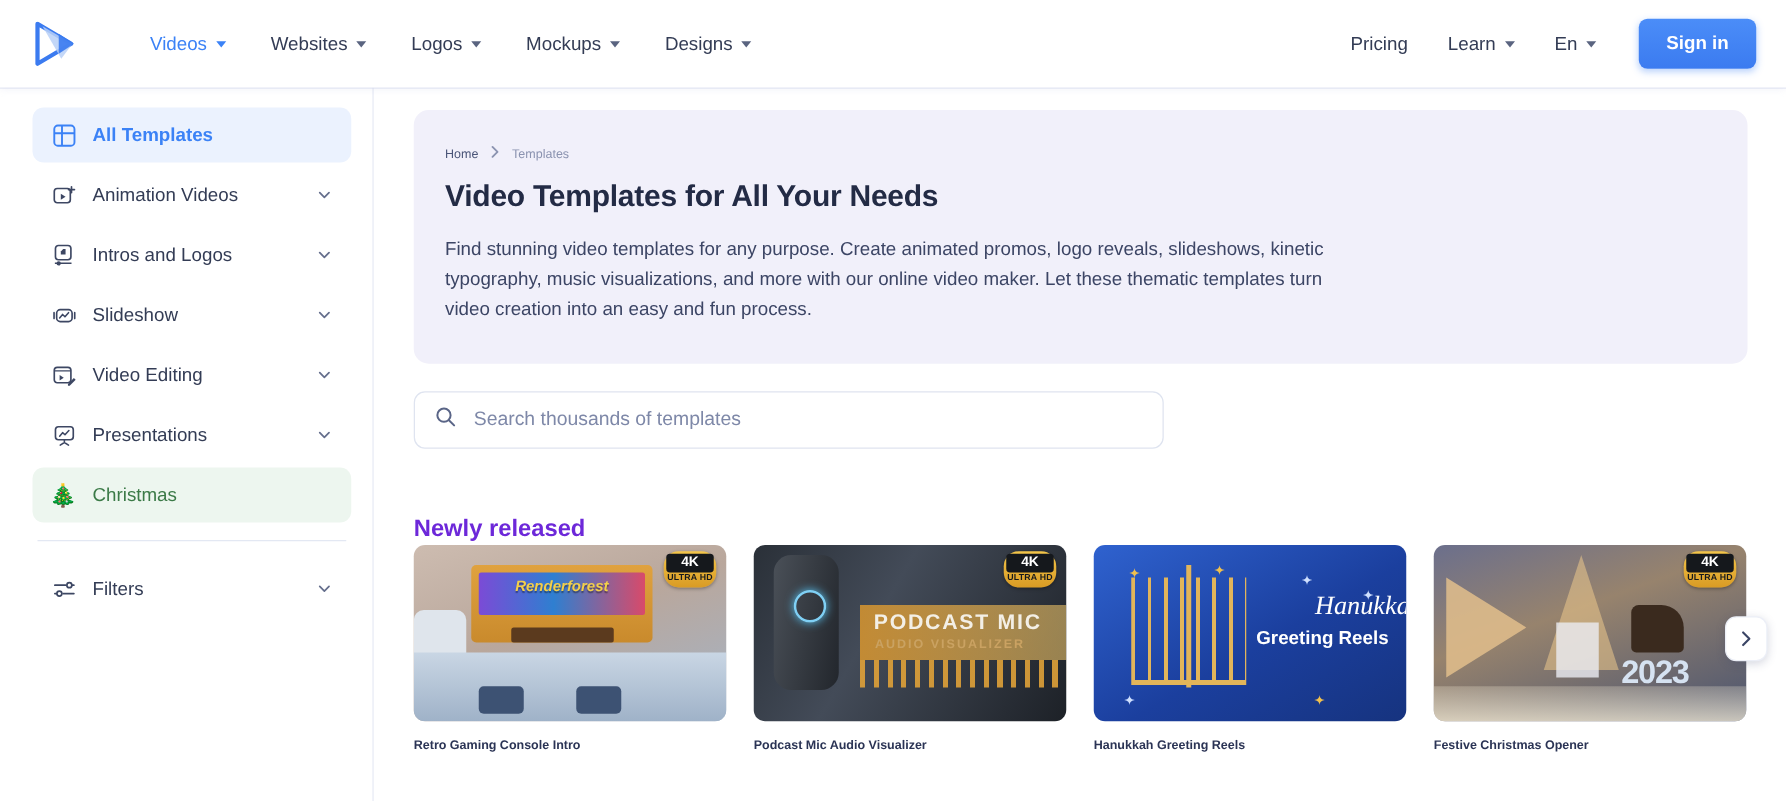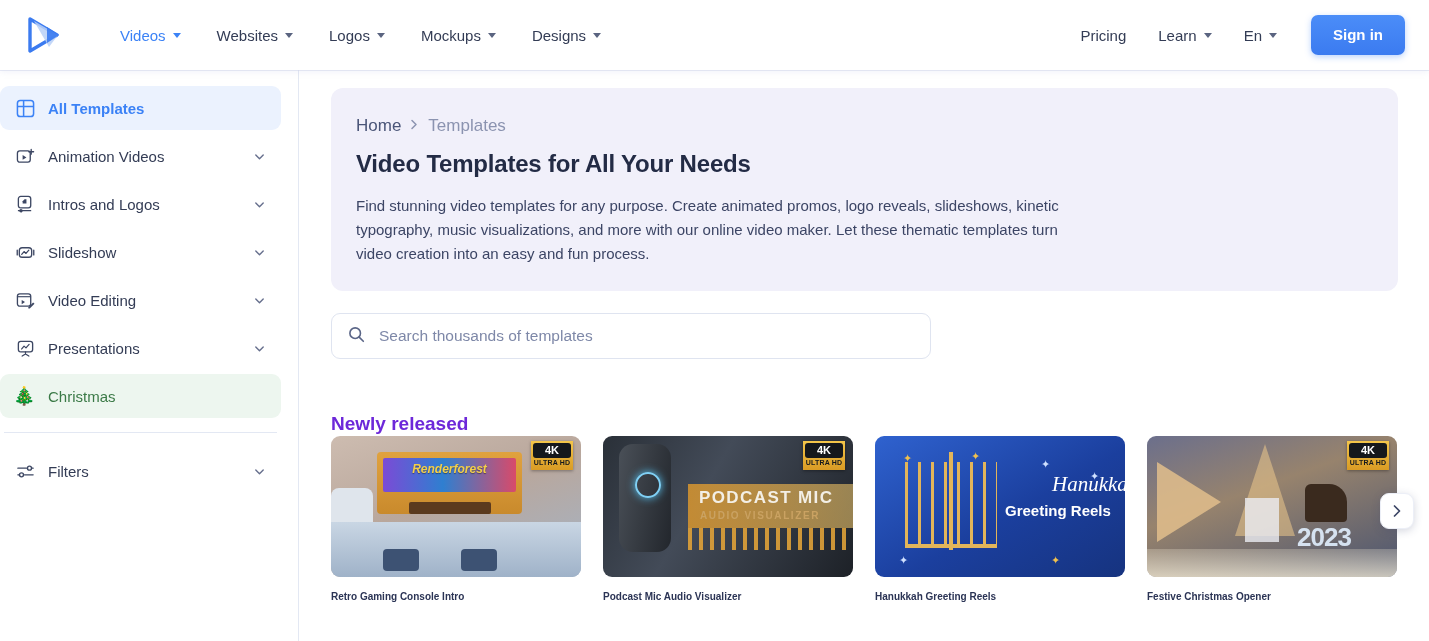--- a/index.html
+++ b/index.html
@@ -43,21 +43,21 @@
     border:none; border-radius:7px;
     padding:0 22px; height:40px; line-height:40px;
     cursor:pointer;
     box-shadow:0 2px 6px rgba(59,130,246,.35);
   }
 
   
   .sidebar {
     position:absolute; left:0; top:70px; width:299px; height:571px;
     background:#fff; border-right:1px solid #e3e8f3;
-    padding:16px 17px 0 0;
+    padding:16px 17px 0 26px;
   }
   .side-item {
     display:flex; align-items:center; height:44px;
     border-radius:9px; padding:0 14px; cursor:pointer;
     font-size:15px; color:#333c55; margin-bottom:4px;
   }
   .side-item .s-ico { width:22px; height:22px; flex:0 0 22px; margin-right:12px; display:flex; align-items:center; justify-content:center; }
   .side-item .s-label { flex:1; white-space:nowrap; }
   .side-item .s-chev { width:14px; height:14px; flex:0 0 14px; opacity:.85; }
   .side-item.active-blue { background:#ebf2fe; color:#3b82f6; font-weight:bold; }
@@ -65,21 +65,21 @@
   .side-sep { height:1px; background:#e3e8f3; margin:14px 4px 16px 4px; }
   .tree { font-size:18px; line-height:1; }
 
   
   .main { position:absolute; left:299px; top:70px; width:1130px; height:571px; background:#fff; }
 
   .hero {
     position:absolute; left:32px; top:18px; width:1067px; height:203px;
     background:#f1f0fa; border-radius:12px; padding:28px 30px 0 25px;
   }
-  .crumb { display:flex; align-items:center; gap:9px; font-size:17px; }
+  .crumb { display:flex; align-items:center; gap:9px; font-size:10px; }
   .crumb .c-home { color:#4a5578; cursor:pointer; }
   .crumb .c-sep { color:#9aa3be; font-size:12px; }
   .crumb .c-cur { color:#8b93b0; }
   .hero h1 { margin:14px 0 0 0; font-size:24px; font-weight:bold; color:#232b45; letter-spacing:-.2px; }
   .hero p { margin:16px 0 0 0; font-size:15px; line-height:24px; color:#3c4565; max-width:712px; }
 
   .search {
     position:absolute; left:32px; top:243px; width:600px; height:46px;
     border:1px solid #dfe4f0; border-radius:9px; background:#fff;
     display:flex; align-items:center; padding:0 16px;
@@ -94,21 +94,21 @@
 
   .cards { position:absolute; left:32px; top:366px; display:flex; gap:22px; }
   .card { width:250px; cursor:pointer; }
   .thumb { width:250px; height:141px; border-radius:9px; overflow:hidden; position:relative; }
   .card-title { margin-top:14px; font-size:10px; font-weight:bold; color:#2b3455; white-space:nowrap; }
   .card-sub { margin-top:5px; font-size:13px; color:#5c678a; }
 
   .badge4k {
     position:absolute; right:8px; top:5px; width:42px;
     background:linear-gradient(180deg,#f4c64a,#d99b24);
-    border-radius:0; padding:2px; text-align:center;
+    border-radius:12px; padding:2px; text-align:center;
     box-shadow:0 1px 3px rgba(0,0,0,.35);
   }
   .badge4k .b-top {
     background:#15181c; color:#fff; font-size:11px; font-weight:bold;
     border-radius:3px; line-height:15px;
   }
   .badge4k .b-bot { font-size:7px; font-weight:bold; color:#16191d; letter-spacing:.2px; line-height:10px; }
 
   .next-btn {
     position:absolute; left:1081px; top:423px; width:34px; height:36px;

